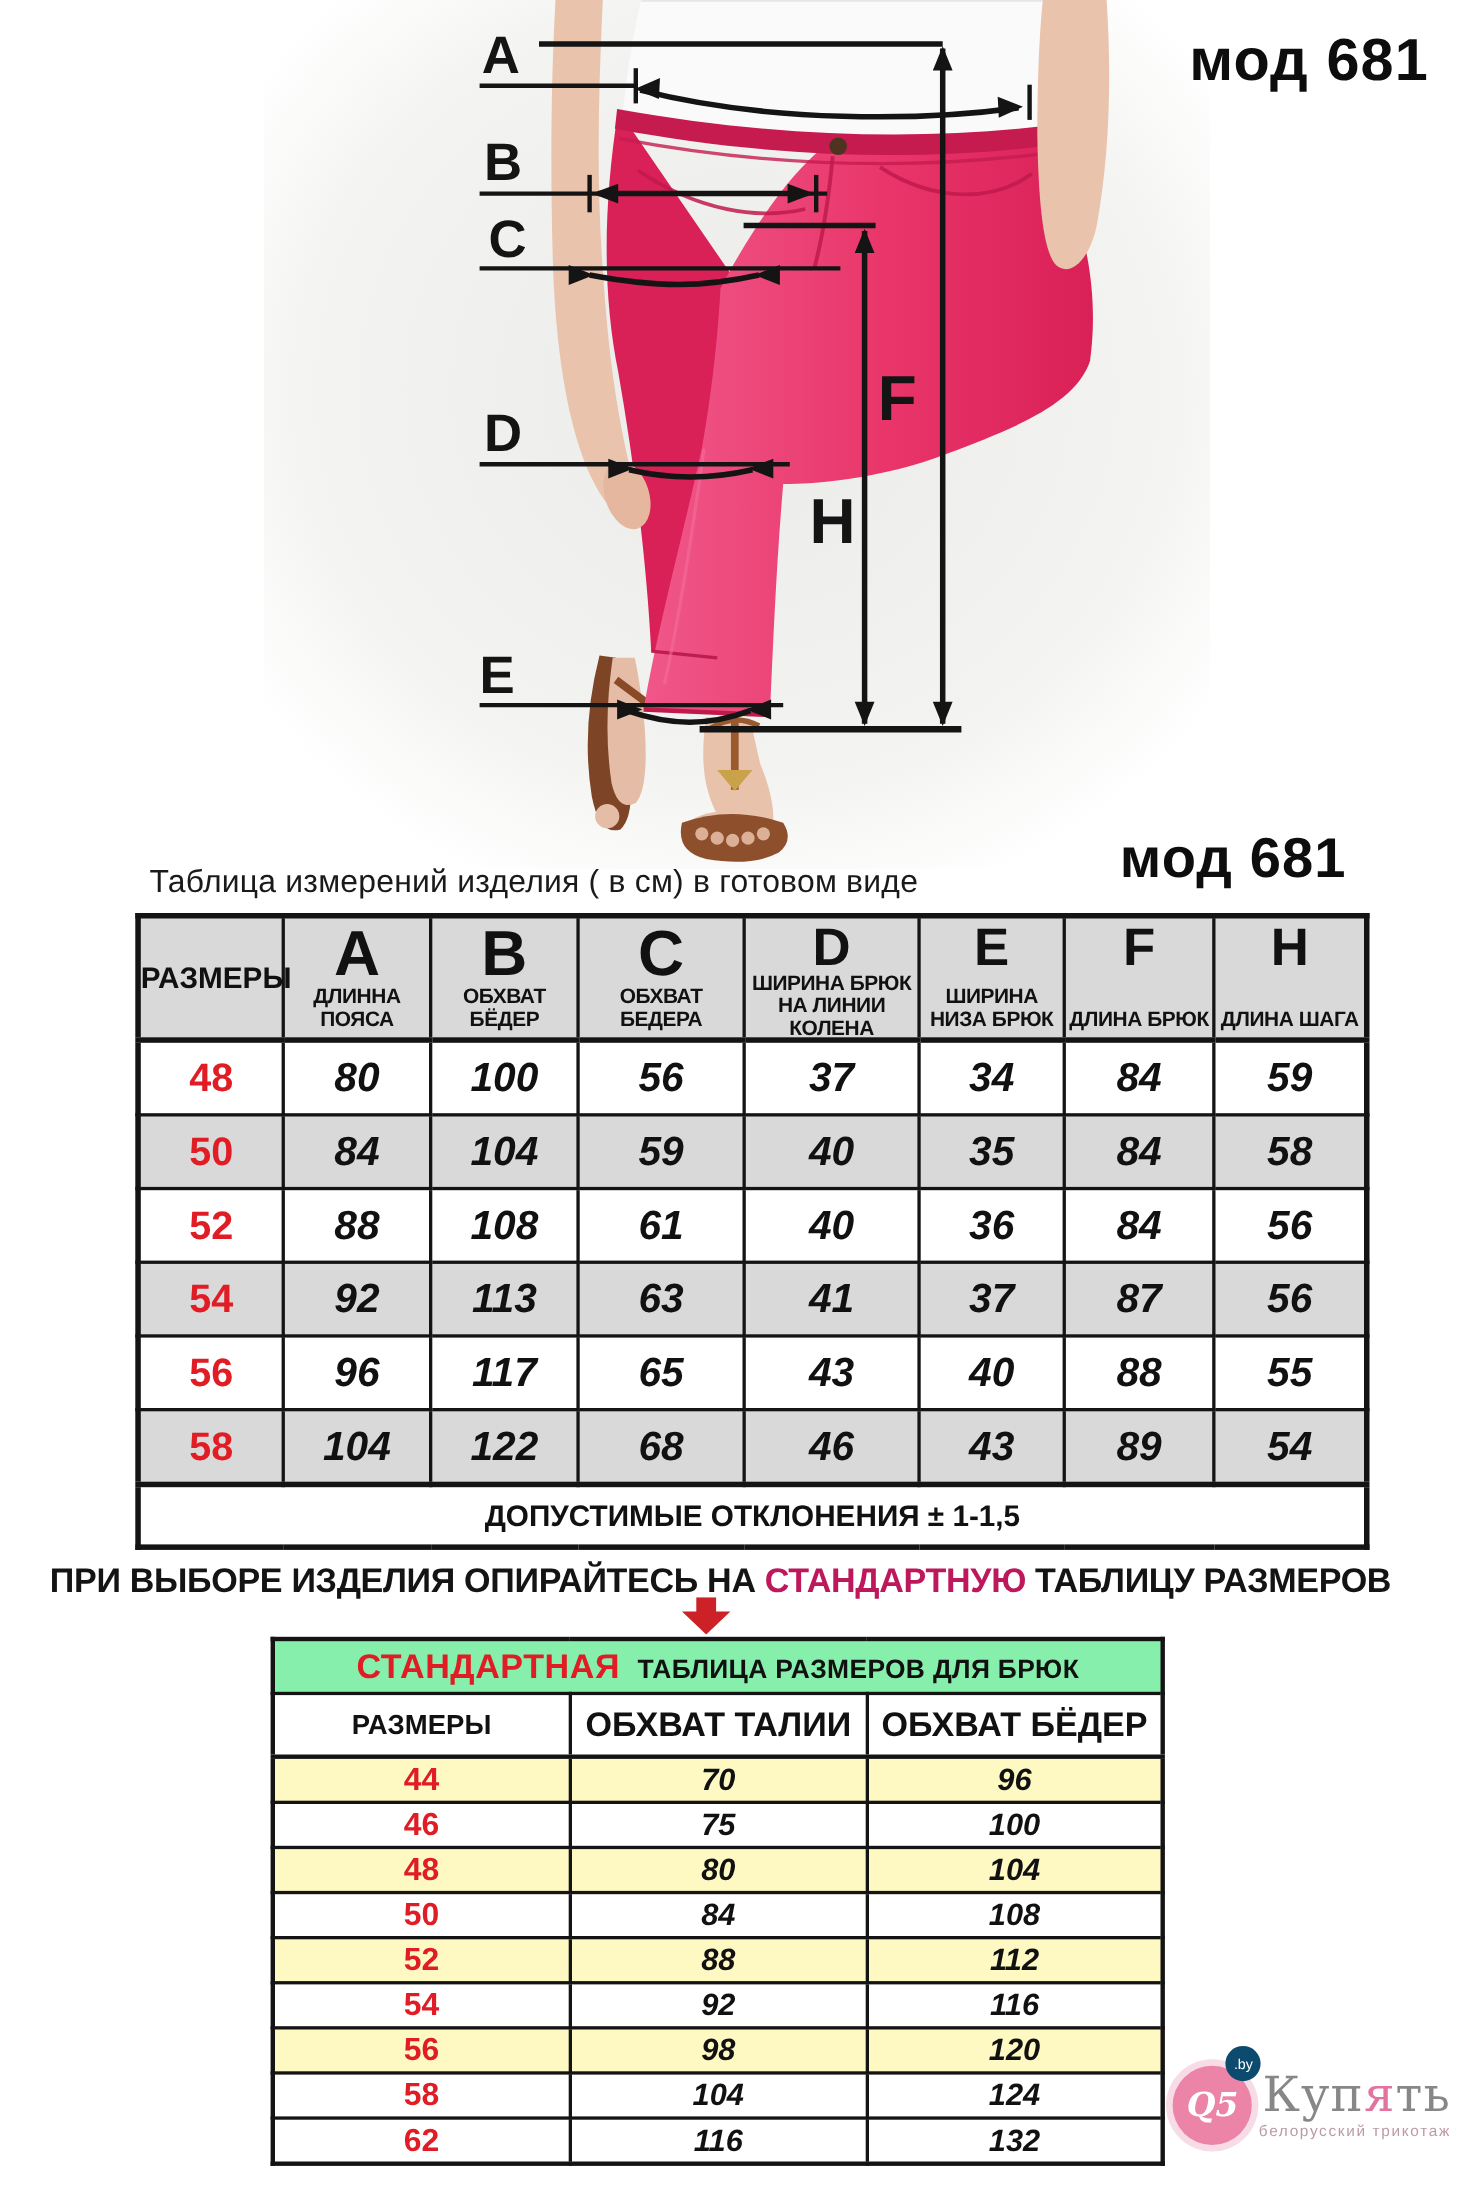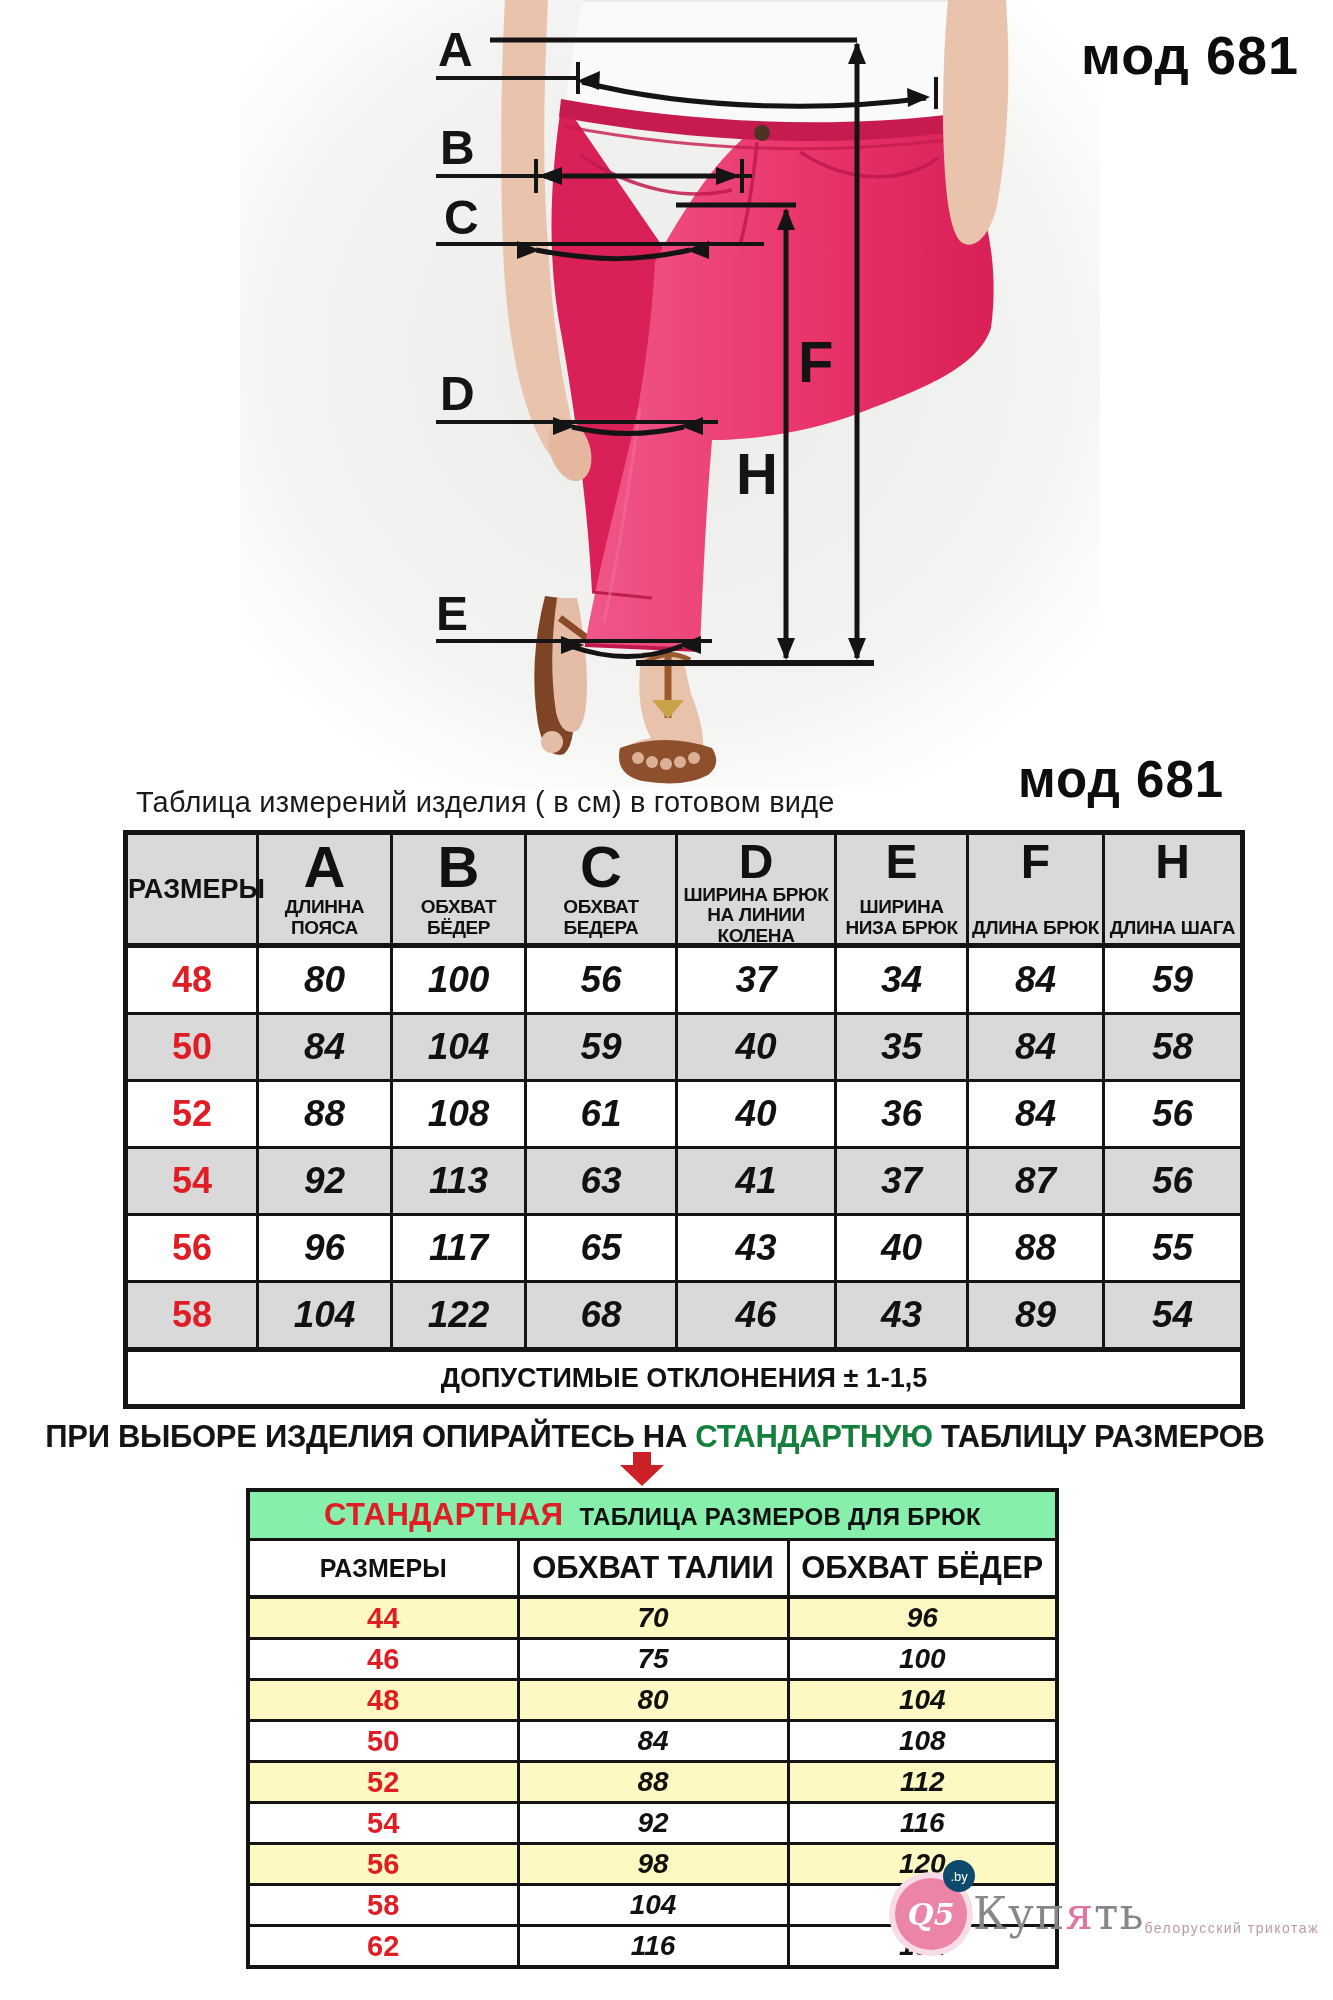--- a/index.html
+++ b/index.html
@@ -36,21 +36,21 @@
   .t1 th.c0{font-weight:bold;font-size:27px;}
   .t1 tbody td{height:64px;font-size:37px;font-weight:bold;font-style:italic;}
   .t1 tbody td.size{color:#e01c24;font-style:normal;font-size:36px;}
   .t1 tbody tr.shade td{background:#d9d9d9;}
   .t1 tfoot td{height:52px;font-size:27px;font-weight:bold;border-top:5px solid #141414;}
   
   .instruction{
     position:absolute;left:0;top:1419px;width:1310px;text-align:center;
     font-size:31px;font-weight:bold;letter-spacing:-0.3px;color:#141414;
   }
-  .instruction .red{color:#15803d;}
+  .instruction .red{color:#be185d;}
   .arrow-down{position:absolute;left:620px;top:1452px;width:44px;height:34px;}
   
   .t2{position:absolute;left:246px;top:1488px;width:809px;border:4px solid #141414;}
   .t2 th,.t2 td{border:3px solid #141414;padding:0;text-align:center;vertical-align:middle;}
   .t2 th.band{background:#86efac;height:46px;border-bottom:2px solid #0ea5e9;}
   .band-red{color:#e01c24;font-size:31px;font-weight:bold;letter-spacing:0.5px;}
   .band-rest{font-size:24px;font-weight:bold;margin-left:16px;letter-spacing:0.3px;}
   .t2 thead tr.cols th{height:54px;font-weight:bold;font-size:31px;border-bottom:4px solid #141414;}
   .t2 thead tr.cols th.first{font-size:25px;}
   .t2 tbody td{height:38px;font-size:28px;font-weight:bold;font-style:italic;}
@@ -62,21 +62,21 @@
     position:relative;width:72px;height:72px;border-radius:50%;
     background:#ec84a8;box-shadow:0 0 0 6px #f7dce7;
     display:flex;align-items:center;justify-content:center;
   }
   .badge-main{color:#fff;font-family:"DejaVu Serif",serif;font-style:italic;font-size:30px;font-weight:bold;}
   .badge-by{
     position:absolute;top:-18px;right:-8px;width:32px;height:32px;border-radius:50%;
     background:#0c4a6e;color:#fff;font-size:13px;font-weight:normal;
     display:flex;align-items:center;justify-content:center;
   }
-  .logo-right{display:flex;flex-direction:row;align-items:flex-end;}
+  .logo-right{display:flex;flex-direction:column;align-items:flex-end;}
   .logo-name{font-family:"DejaVu Serif",serif;font-size:44px;line-height:1;color:#878787;letter-spacing:1px;}
   .logo-accent{color:#e2739e;}
   .logo-sub{font-size:14px;color:#bb9aa4;letter-spacing:1.5px;margin-top:2px;}
 </style>
 </head>
 <body>
 
 <div class="page">
 
   <div class="figure">

